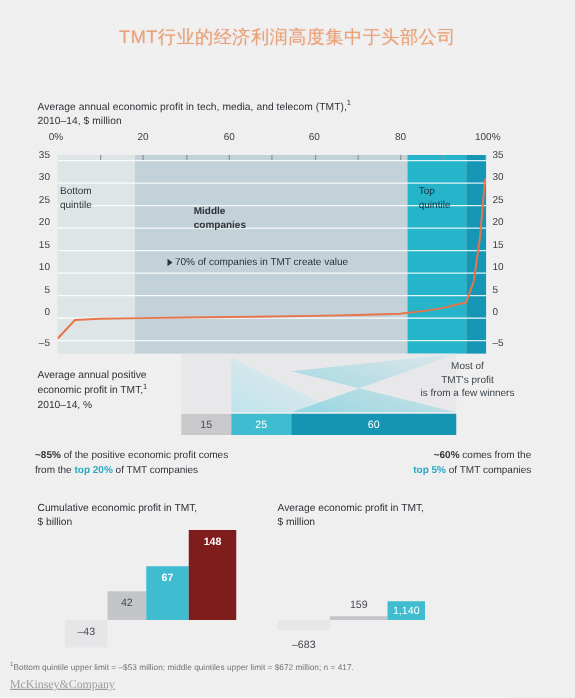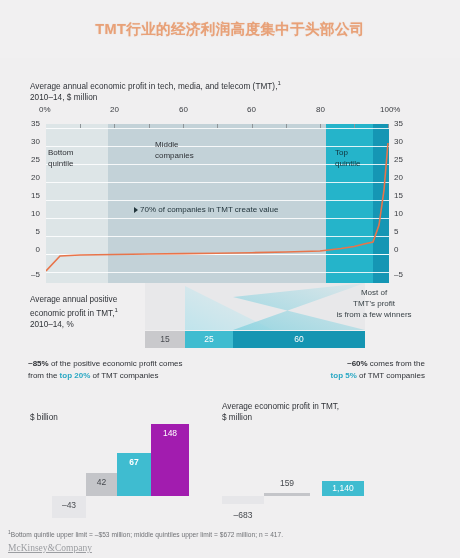--- a/index.html
+++ b/index.html
@@ -22,21 +22,21 @@
     left: 0; top: 0;
     width: 460px; height: 58px;
     background: #f1f0f1;
   }
   .main-title {
     position: absolute;
     left: 0; top: 20px;
     width: 460px;
     text-align: center;
     font-size: 14.5px;
-    font-weight: bold;
+    font-weight: normal;
     letter-spacing: .4px;
     color: #e8a178;
     text-shadow: 0 0 1px rgba(232,161,120,.5);
   }
 
   
   .chart1-title {
     position: absolute;
     left: 30px; top: 78px;
     font-size: 8.2px;
@@ -196,21 +196,21 @@
   .barchart { position: absolute; }
   .bar {
     position: absolute;
     text-align: center;
     font-size: 8.5px;
     line-height: 12px;
   }
   .bar.c-lightgrey { background: #e6e6e9; color: #4a4d52; }
   .bar.c-grey      { background: #c4c5c9; color: #45484d; }
   .bar.c-mid       { background: #3fbcd0; color: #ffffff; }
-  .bar.c-dark      { background: #a21caf; color: #ffffff; }
+  .bar.c-dark      { background: #7f1d1d; color: #ffffff; font-weight: bold; }
   .bar .val { position: absolute; left: 0; right: 0; top: 3px; }
   .bar-ext-label {
     position: absolute;
     font-size: 8.5px;
     color: #45484d;
     text-align: center;
   }
 
   
   .footnote {
@@ -305,21 +305,21 @@
 
     <svg class="curve" width="343" height="159" viewBox="0 0 343 159">
       <polyline fill="none" stroke="#e8744a" stroke-width="1.6" points="0,147 14,132 34,131 68,130.5 103,130 137,129.6 171,129.2 206,128.7 240,128 274,127 295,124.5 308,122.5 318,120 327,118 333,101 338,66 342,19"></polyline>
     </svg>
   </div>
 
   <div class="band-label" style="left:48px; top:148px; width:60px;">
     <span>Bottom</span><br>
     <span>quintile</span>
   </div>
-  <div class="band-label" style="left:155px; top:140px; width:70px;">
+  <div class="band-label" style="left:155px; top:164px; width:70px;font-weight:bold;">
     <span>Middle</span><br>
     <span>companies</span>
   </div>
   <div class="band-label ontop" style="left:335px; top:148px; width:50px;">
     <span>Top</span><br>
     <span>quintile</span>
   </div>
 
   <div class="callout" style="left:134px; top:205px;">
     <span class="tri"></span><span>70% of companies in TMT create value</span>
@@ -364,21 +364,21 @@
     <b>~85%</b><span> of the positive economic profit comes</span><br>
     <span>from the </span><span class="teal">top 20%</span><span> of TMT companies</span>
   </div>
 
   <div class="kicker" style="left:240px; top:358px; width:185px; text-align:right;">
     <b>~60%</b><span> comes from the</span><br>
     <span class="teal">top 5%</span><span> of TMT companies</span>
   </div>
 
   <div class="chart3-title">
-    <br>
+    <span>Cumulative economic profit in TMT,</span><br>
     <span>$ billion</span>
   </div>
 
   <div class="barchart" style="left:25px; top:420px; width:190px; height:100px;">
 
     <div class="bar c-lightgrey" style="left:27px;  top:76px; width:34px; height:22px;">
       <span class="val">–43</span>
     </div>
     <div class="bar c-grey" style="left:61px;  top:53px; width:31px; height:23px;">
       <span class="val">42</span>
@@ -397,21 +397,21 @@
   </div>
 
   <div class="barchart" style="left:222px; top:420px; width:200px; height:100px;">
 
     <div class="bar c-lightgrey" style="left:0px;  top:76px; width:42px; height:8px;"></div>
     <div class="bar-ext-label" style="left:0px; top:90px; width:42px;">–683</div>
 
     <div class="bar c-grey" style="left:42px; top:73px; width:46px; height:3px;"></div>
     <div class="bar-ext-label" style="left:42px; top:58px; width:46px;">159</div>
 
-    <div class="bar c-mid" style="left:100px; top:61px; width:42px; height:15px;">
+    <div class="bar c-mid" style="left:88px; top:61px; width:30px; height:15px;">
       <span class="val" style="top:1px;">1,140</span>
     </div>
 
   </div>
 
   <div class="footnote">
     <sup>1</sup><span>Bottom quintile upper limit = –$53 million; middle quintiles upper limit = $672 million; n = 417.</span>
   </div>
   <div class="brand">McKinsey&amp;Company</div>
 

